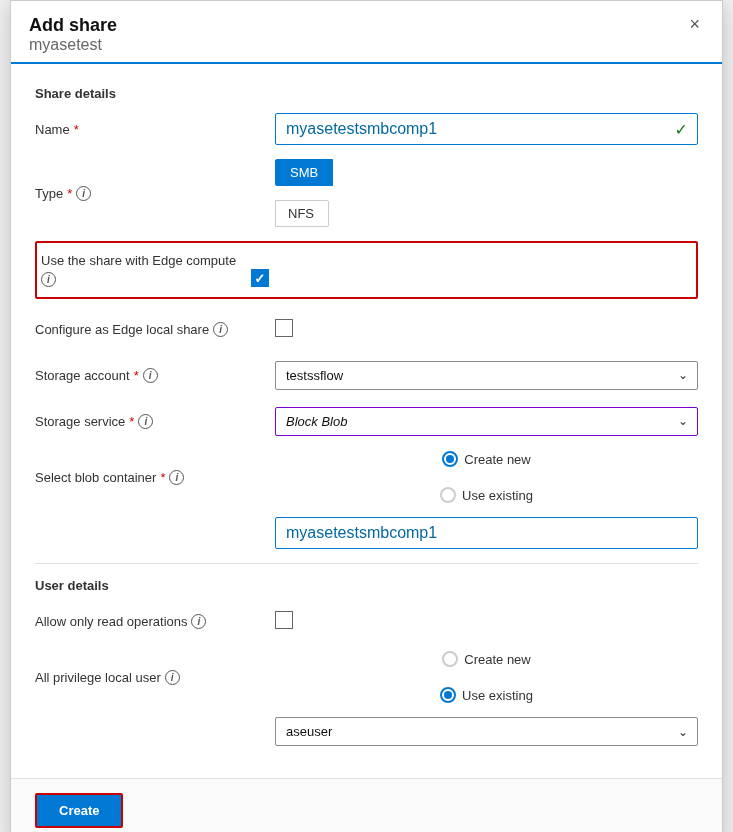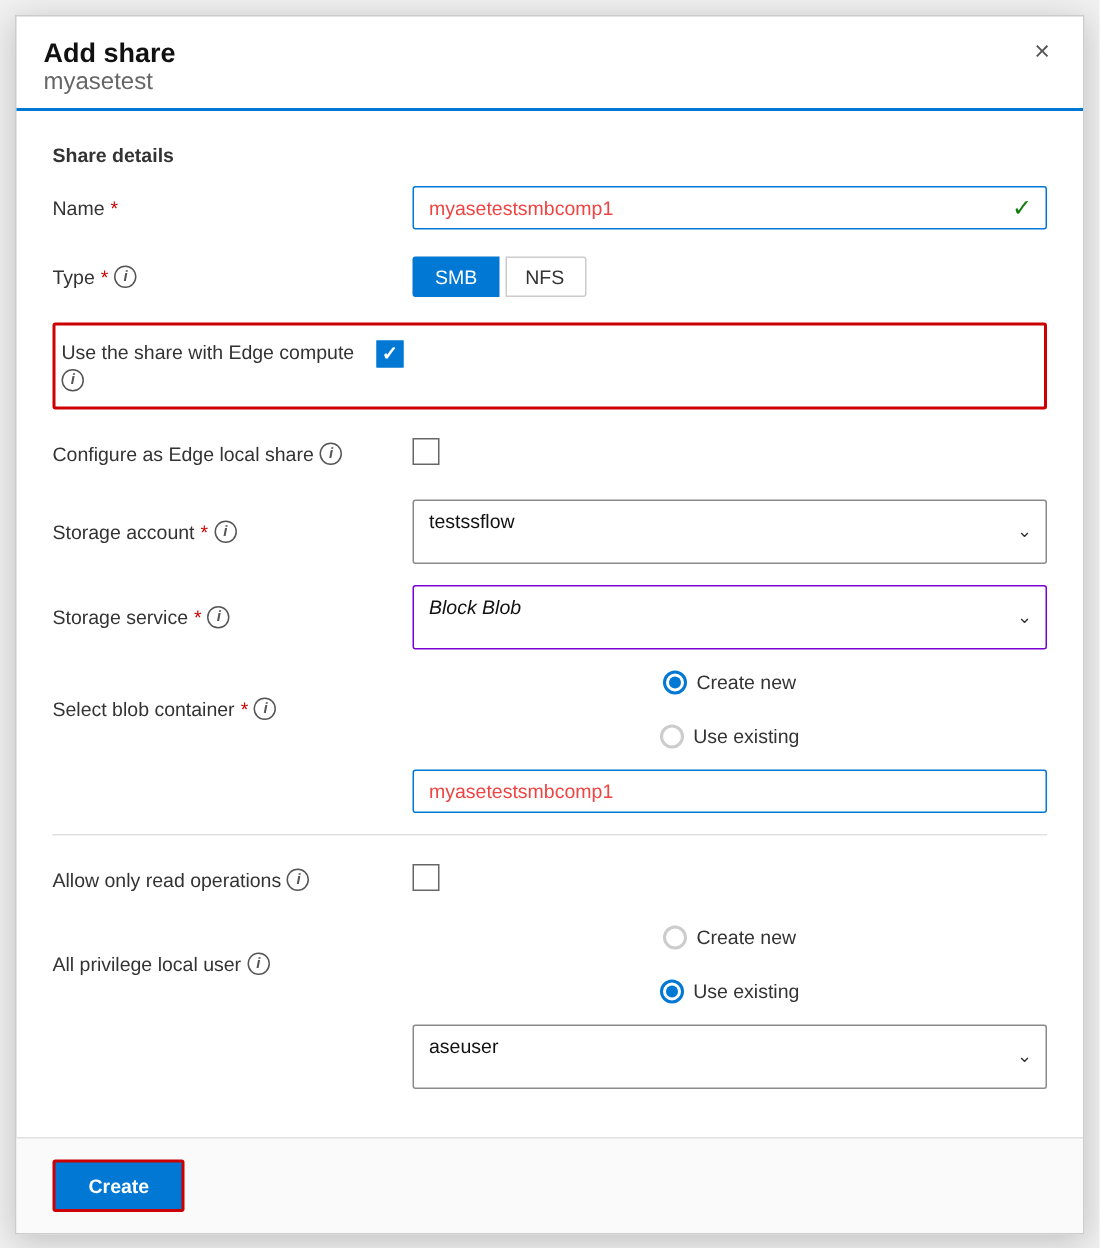--- a/index.html
+++ b/index.html
@@ -89,39 +89,40 @@
       font-weight: 600;
     }
     .form-control-area {
       flex: 1;
     }
     .text-input {
       width: 100%;
       padding: 6px 10px;
       border: 1px solid #0078d4;
       border-radius: 2px;
-      font-size: 13px;
-      color: #ef4444;
+      font-size: 16px;
+      color: #0369a1;
       outline: none;
     }
     .input-with-check {
       position: relative;
     }
     .input-check-icon {
       position: absolute;
       right: 10px;
       top: 50%;
       transform: translateY(-50%);
       color: #107c10;
       font-size: 16px;
     }
     .toggle-group {
       display: flex;
-      align-items: flex-end;
-      gap: 4px;
+      align-items: flex-start;
+      gap: 14px;
+      flex-direction: column;
     }
     .toggle-option {
       padding: 5px 14px;
       border: 1px solid #ccc;
       cursor: pointer;
       font-size: 13px;
       background: #fff;
       color: #333;
     }
     .toggle-option.active {
@@ -135,21 +136,21 @@
     .toggle-option:last-child {
       border-radius: 0 2px 2px 0;
       padding-left: 12px;
     }
     .edge-compute-row {
       border: 2px solid #c00;
       padding: 10px 4px;
       border-radius: 2px;
       margin-bottom: 14px;
       display: flex;
-      align-items: flex-start;
+      align-items: flex-end;
     }
     .edge-compute-label {
       width: 210px;
       min-width: 210px;
       font-size: 13px;
       color: #333;
       display: flex;
       align-items: center;
       gap: 4px;
       flex-wrap: wrap;
@@ -177,21 +178,21 @@
       border: 1px solid #666;
       background: #fff;
       display: inline-flex;
       align-items: center;
       justify-content: center;
       cursor: pointer;
       flex-shrink: 0;
     }
     .select-dropdown {
       width: 100%;
-      padding: 6px 30px 20px 10px;
+      padding: 6px 30px 6px 10px;
       border: 1px solid #8a8a8a;
       border-radius: 2px;
       font-size: 13px;
       color: #111;
       background: #fff;
       appearance: none;
       cursor: pointer;
       outline: none;
     }
     .select-wrapper {
@@ -385,20 +386,21 @@
 
     <div class="blob-input-row">
       <div style="width:240px; min-width:240px;"></div>
       <div style="flex:1;">
         <input type="text" class="text-input" value="myasetestsmbcomp1" style="">
       </div>
     </div>
 
     <hr class="divider">
 
+    <div class="section-label">User details</div>
 
     <div class="form-row">
       <div class="form-label">
         <span>Allow only read operations</span>
         <span class="info-icon">i</span>
       </div>
       <div class="form-control-area">
         <div class="checkbox-empty"></div>
       </div>
     </div>

